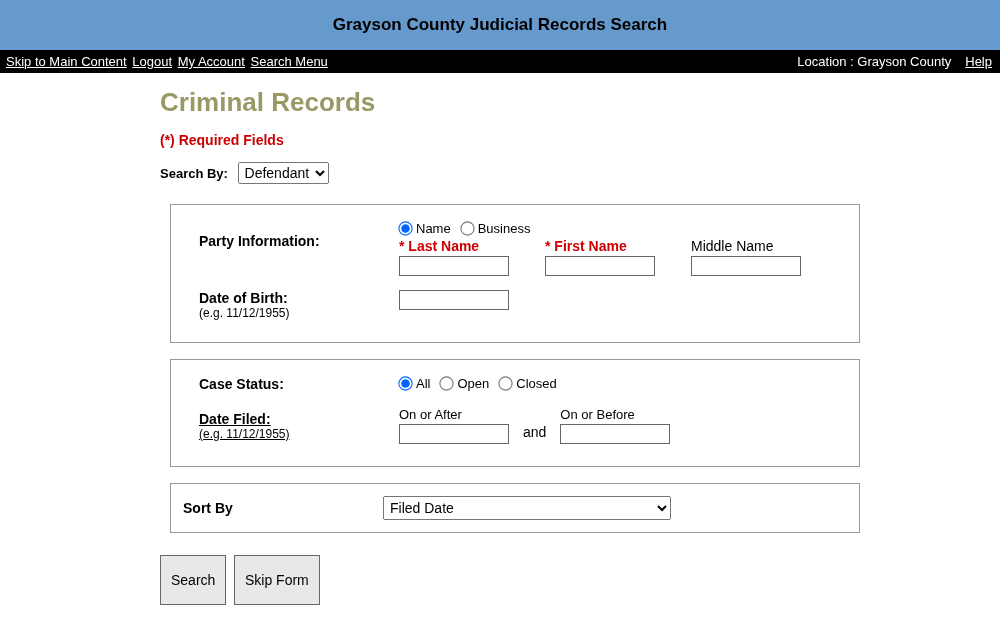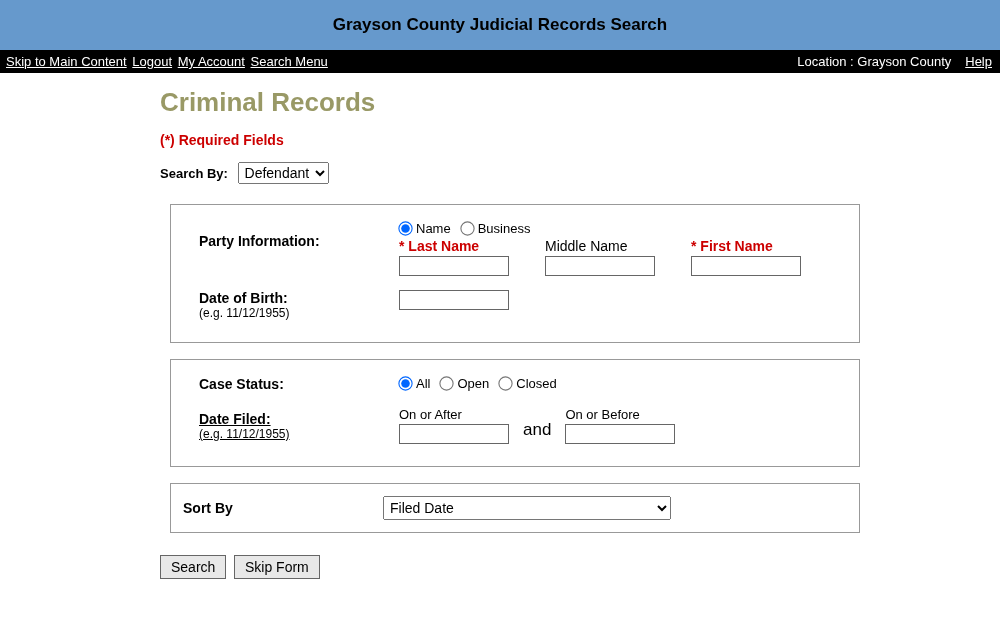--- a/index.html
+++ b/index.html
@@ -117,21 +117,21 @@
       height: 20px;
       border: 1px solid #666;
       padding: 1px 3px;
     }
     
     .date-row { align-items: center; }
     .date-row .row-label { padding-top: 0; text-decoration: underline; }
     .date-fields { display: flex; align-items: center; gap: 14px; }
     .date-col { display: flex; flex-direction: column; }
     .date-label { font-size: 13px; margin-bottom: 2px; }
-    .and-text { font-size: 17px; align-self: flex-end; padding-bottom: 4px; }
+    .and-text { font-size: 14px; align-self: flex-end; padding-bottom: 4px; }
     
     .sort-box {
       border: 1px solid #999;
       padding: 12px;
       margin-left: 10px;
       margin-bottom: 22px;
       display: flex;
       align-items: center;
     }
     .sort-label { font-weight: bold; font-size: 14px; width: 200px; }
@@ -140,21 +140,21 @@
       font-size: 14px;
       padding: 2px;
     }
     
     .button-row {
       margin-left: 0;
     }
     .form-button {
       background: #e8e8e8;
       border: 1px solid #666;
-      padding: 3px 10px;
+      padding: 16px 10px;
       font-size: 14px;
       cursor: pointer;
       margin-right: 4px;
     }
   </style>
 </head>
 <body>
 
 <div class="header-bar">
   <span class="header-title">Grayson County Judicial Records Search</span>
@@ -193,25 +193,25 @@
           <label>Name</label>
           <input type="radio" name="ptype" style="">
           <label>Business</label>
         </div>
         <div class="row-fields">
           <div class="field-col">
             <span class="field-label required">Last Name</span>
             <input type="text" class="text-input" style="">
           </div>
           <div class="field-col">
-            <span class="field-label">Middle Name</span>
+            <span class="field-label required">First Name</span>
             <input type="text" class="text-input" style="">
           </div>
           <div class="field-col">
-            <span class="field-label required">First Name</span>
+            <span class="field-label">Middle Name</span>
             <input type="text" class="text-input" style="">
           </div>
         </div>
       </div>
     </div>
     <div class="row" style="margin-top:14px;">
       <div class="row-label" style="padding-top:0;">
         <span>Date of Birth:</span>
         <span class="hint">(e.g. 11/12/1955)</span>
       </div>

